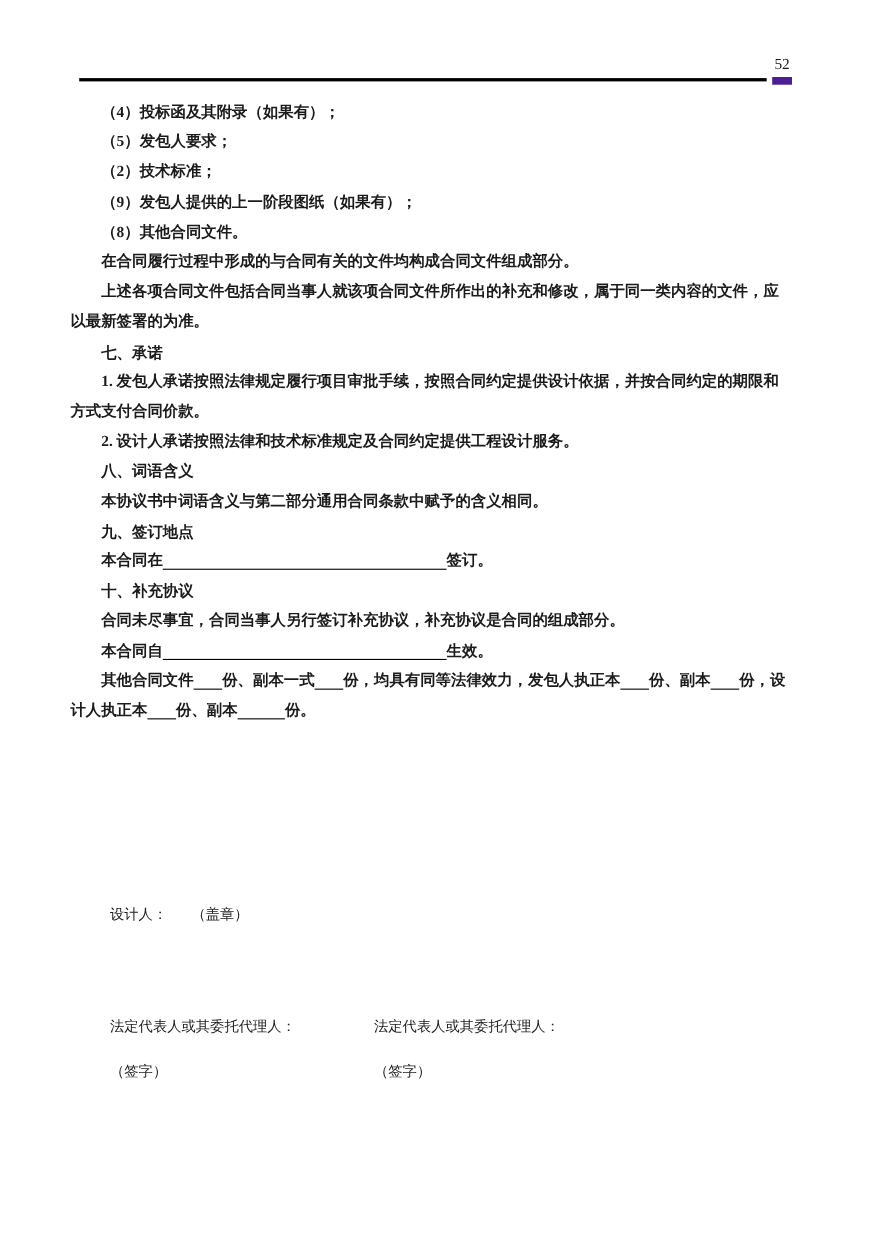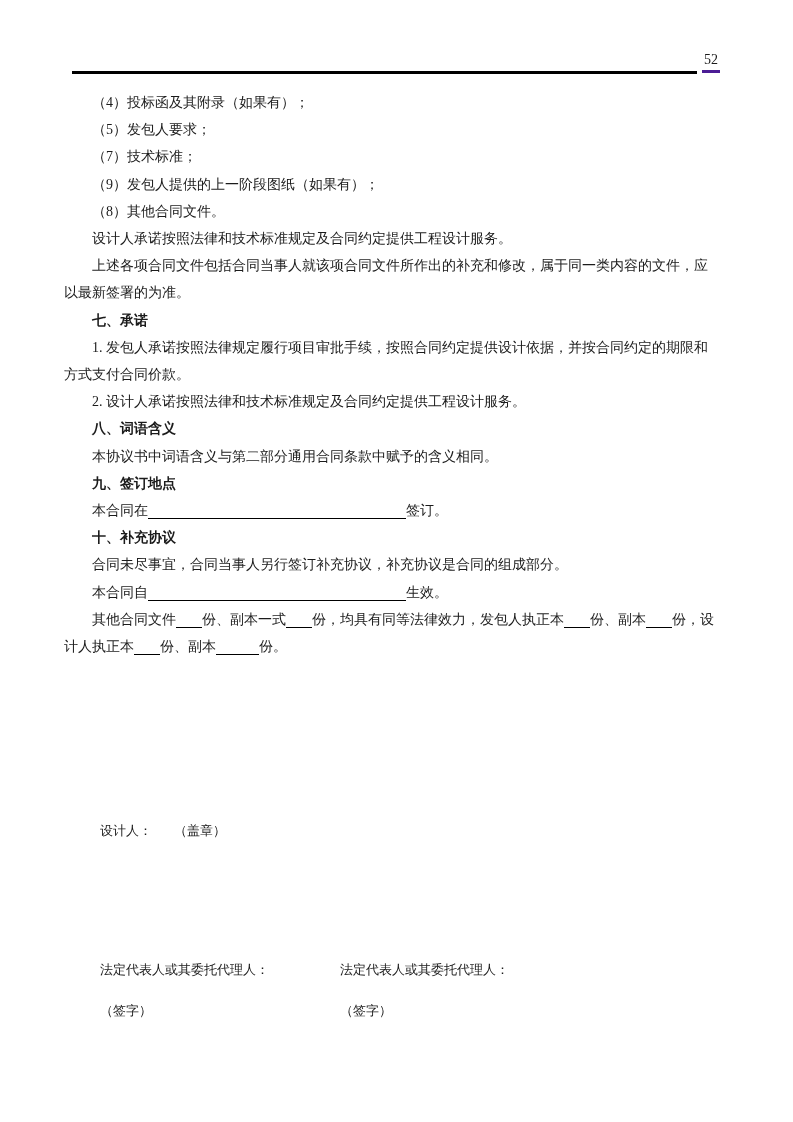--- a/index.html
+++ b/index.html
@@ -12,31 +12,31 @@
     overflow:hidden;
   }
   
   .top-rule {
     position:absolute; left:72px; top:71px;
     width:625px; height:2.5px; background:#000;
   }
   .page-number {
     position:absolute; left:702px; top:51px;
     font-size:14px; line-height:18px;
-    border-bottom:3px solid #4c1d95;
+    border-bottom:7px solid #4c1d95;
     padding:0 2px 1px 2px;
   }
   
   .content {
     position:absolute; left:64px; top:89px;
     width:652px;
     font-size:14px; line-height:27.2px;
     text-align:left;
   }
-  .content p { margin:0; text-indent:2em; }
+  .content p { margin:0; text-indent:2em;font-weight:bold; }
   .heading {
     font-family:"Liberation Sans","DejaVu Sans",sans-serif;
     font-weight:bold;
   }
   .blank {
     display:inline-block;
     border-bottom:1px solid #000;
     height:2px;
     vertical-align:-4px;
   }
@@ -46,39 +46,39 @@
   
   .signatures {
     position:absolute; left:100px; top:821px;
     width:630px;
     font-size:13px; line-height:20px;
   }
   .sig-row { display:flex; }
   .sig-col1 { width:240px; flex:0 0 auto; }
   .sig-col2 { flex:1 1 auto; }
   .gap-seal { display:inline-block; width:22px; }
-  .row-legal { margin-top:119px; }
+  .row-legal { margin-top:82px; }
   .row-sign  { margin-top:21px; }
 </style>
 </head>
 <body>
 
 <div class="page">
 
   <div class="top-rule"></div>
   <div class="page-number">52</div>
 
   <div class="content">
     <p>（4）投标函及其附录（如果有）；</p>
     <p>（5）发包人要求；</p>
-    <p>（7）技术标准；</p>
+    <p>（2）技术标准；</p>
     <p>（9）发包人提供的上一阶段图纸（如果有）；</p>
     <p>（8）其他合同文件。</p>
 
-    <p>设计人承诺按照法律和技术标准规定及合同约定提供工程设计服务。</p>
+    <p>在合同履行过程中形成的与合同有关的文件均构成合同文件组成部分。</p>
     <p>上述各项合同文件包括合同当事人就该项合同文件所作出的补充和修改，属于同一类内容的文件，应以最新签署的为准。</p>
 
     <p class="heading">七、承诺</p>
     <p>1. 发包人承诺按照法律规定履行项目审批手续，按照合同约定提供设计依据，并按合同约定的期限和方式支付合同价款。</p>
     <p>2. 设计人承诺按照法律和技术标准规定及合同约定提供工程设计服务。</p>
 
     <p class="heading">八、词语含义</p>
     <p>本协议书中词语含义与第二部分通用合同条款中赋予的含义相同。</p>
 
     <p class="heading">九、签订地点</p>

